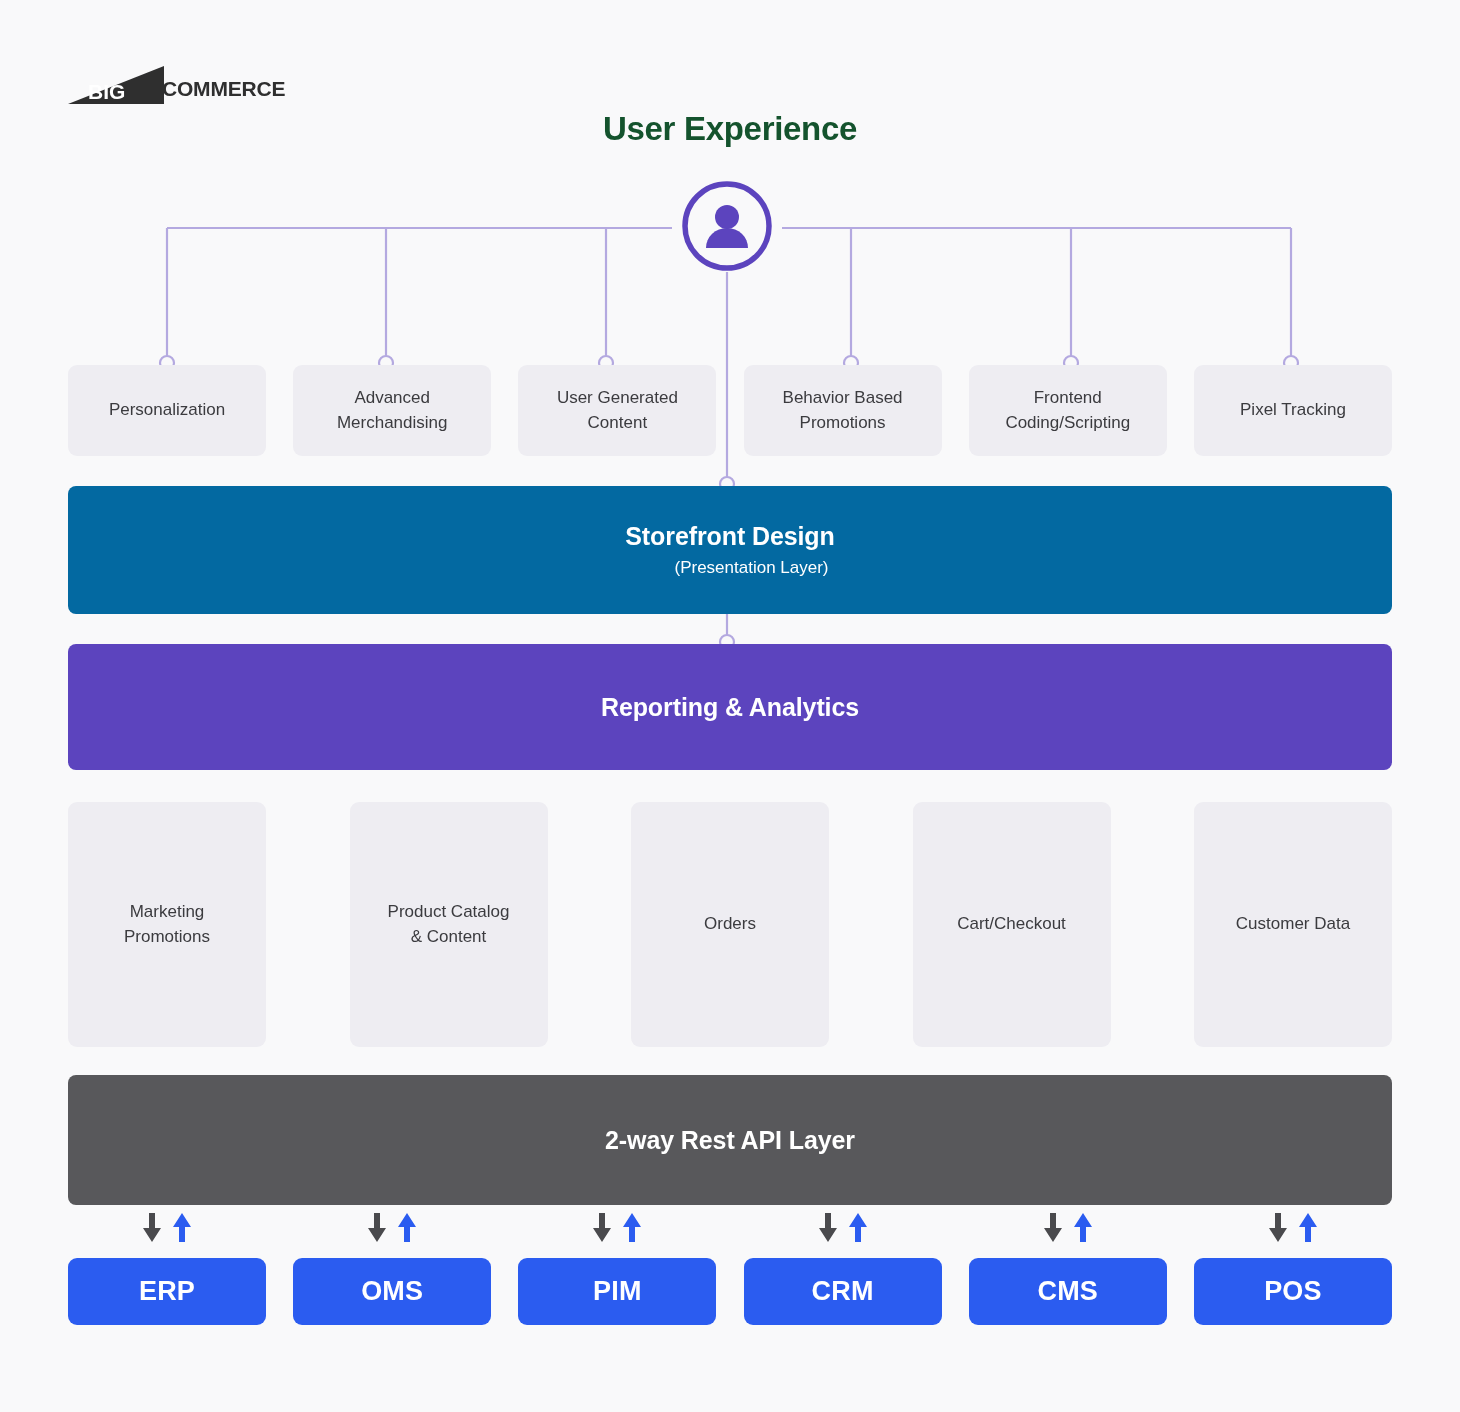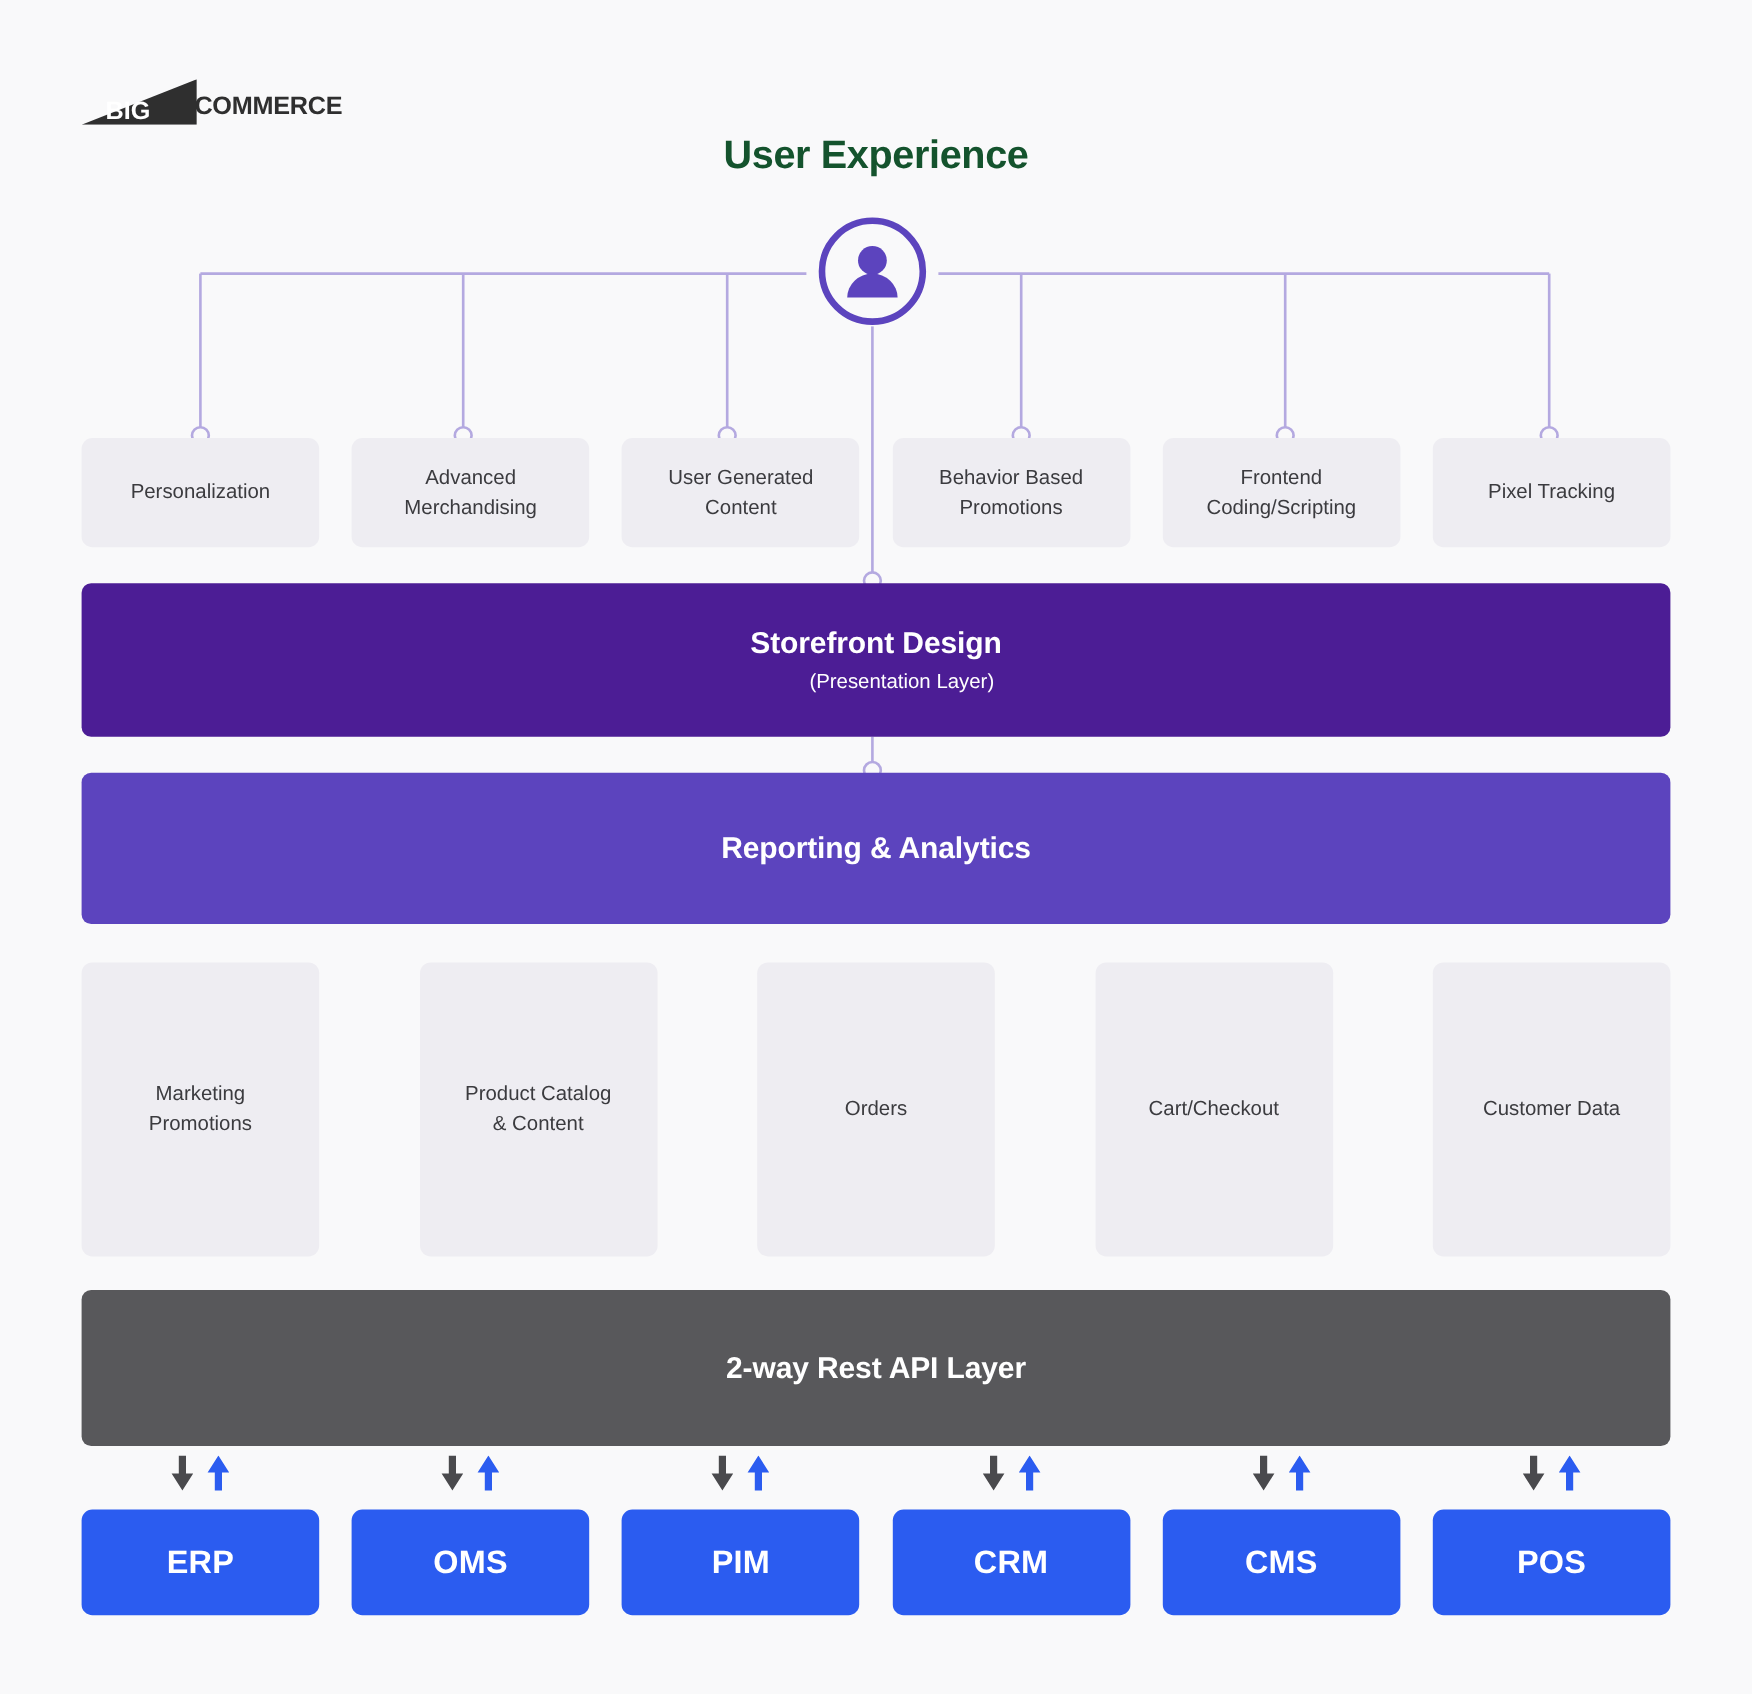--- a/index.html
+++ b/index.html
@@ -128,21 +128,21 @@
     font-weight: bold;
     letter-spacing: -0.1px;
   }
   .bar-sub {
     font-size: 17px;
     font-weight: normal;
     margin-top: 7px;
     margin-left: 43px;
   }
 
-  .bar-storefront { top: 486px; height: 128px; background: #4c1d95; }
+  .bar-storefront { top: 486px; height: 128px; background: #0369a1; }
   .bar-reporting  { top: 644px; height: 126px; background: #5C44BE; }
   .bar-api        { top: 1075px; height: 130px; background: #58585B; }
 
   
   .arrows-row {
     position: absolute;
     left: 68px;
     top: 1213px;
     width: 1324px;
     display: flex;
@@ -154,21 +154,21 @@
     display: flex;
     align-items: center;
     justify-content: center;
     gap: 8px;
   }
 
   
   .row-bottom { top: 1258px; }
   .row-bottom .bbox {
     width: 198px;
-    height: 88px;
+    height: 67px;
     background: #2B5CF0;
     border-radius: 9px;
     display: flex;
     align-items: center;
     justify-content: center;
     color: #FFFFFF;
     font-size: 27px;
     font-weight: bold;
     letter-spacing: 0.2px;
   }

